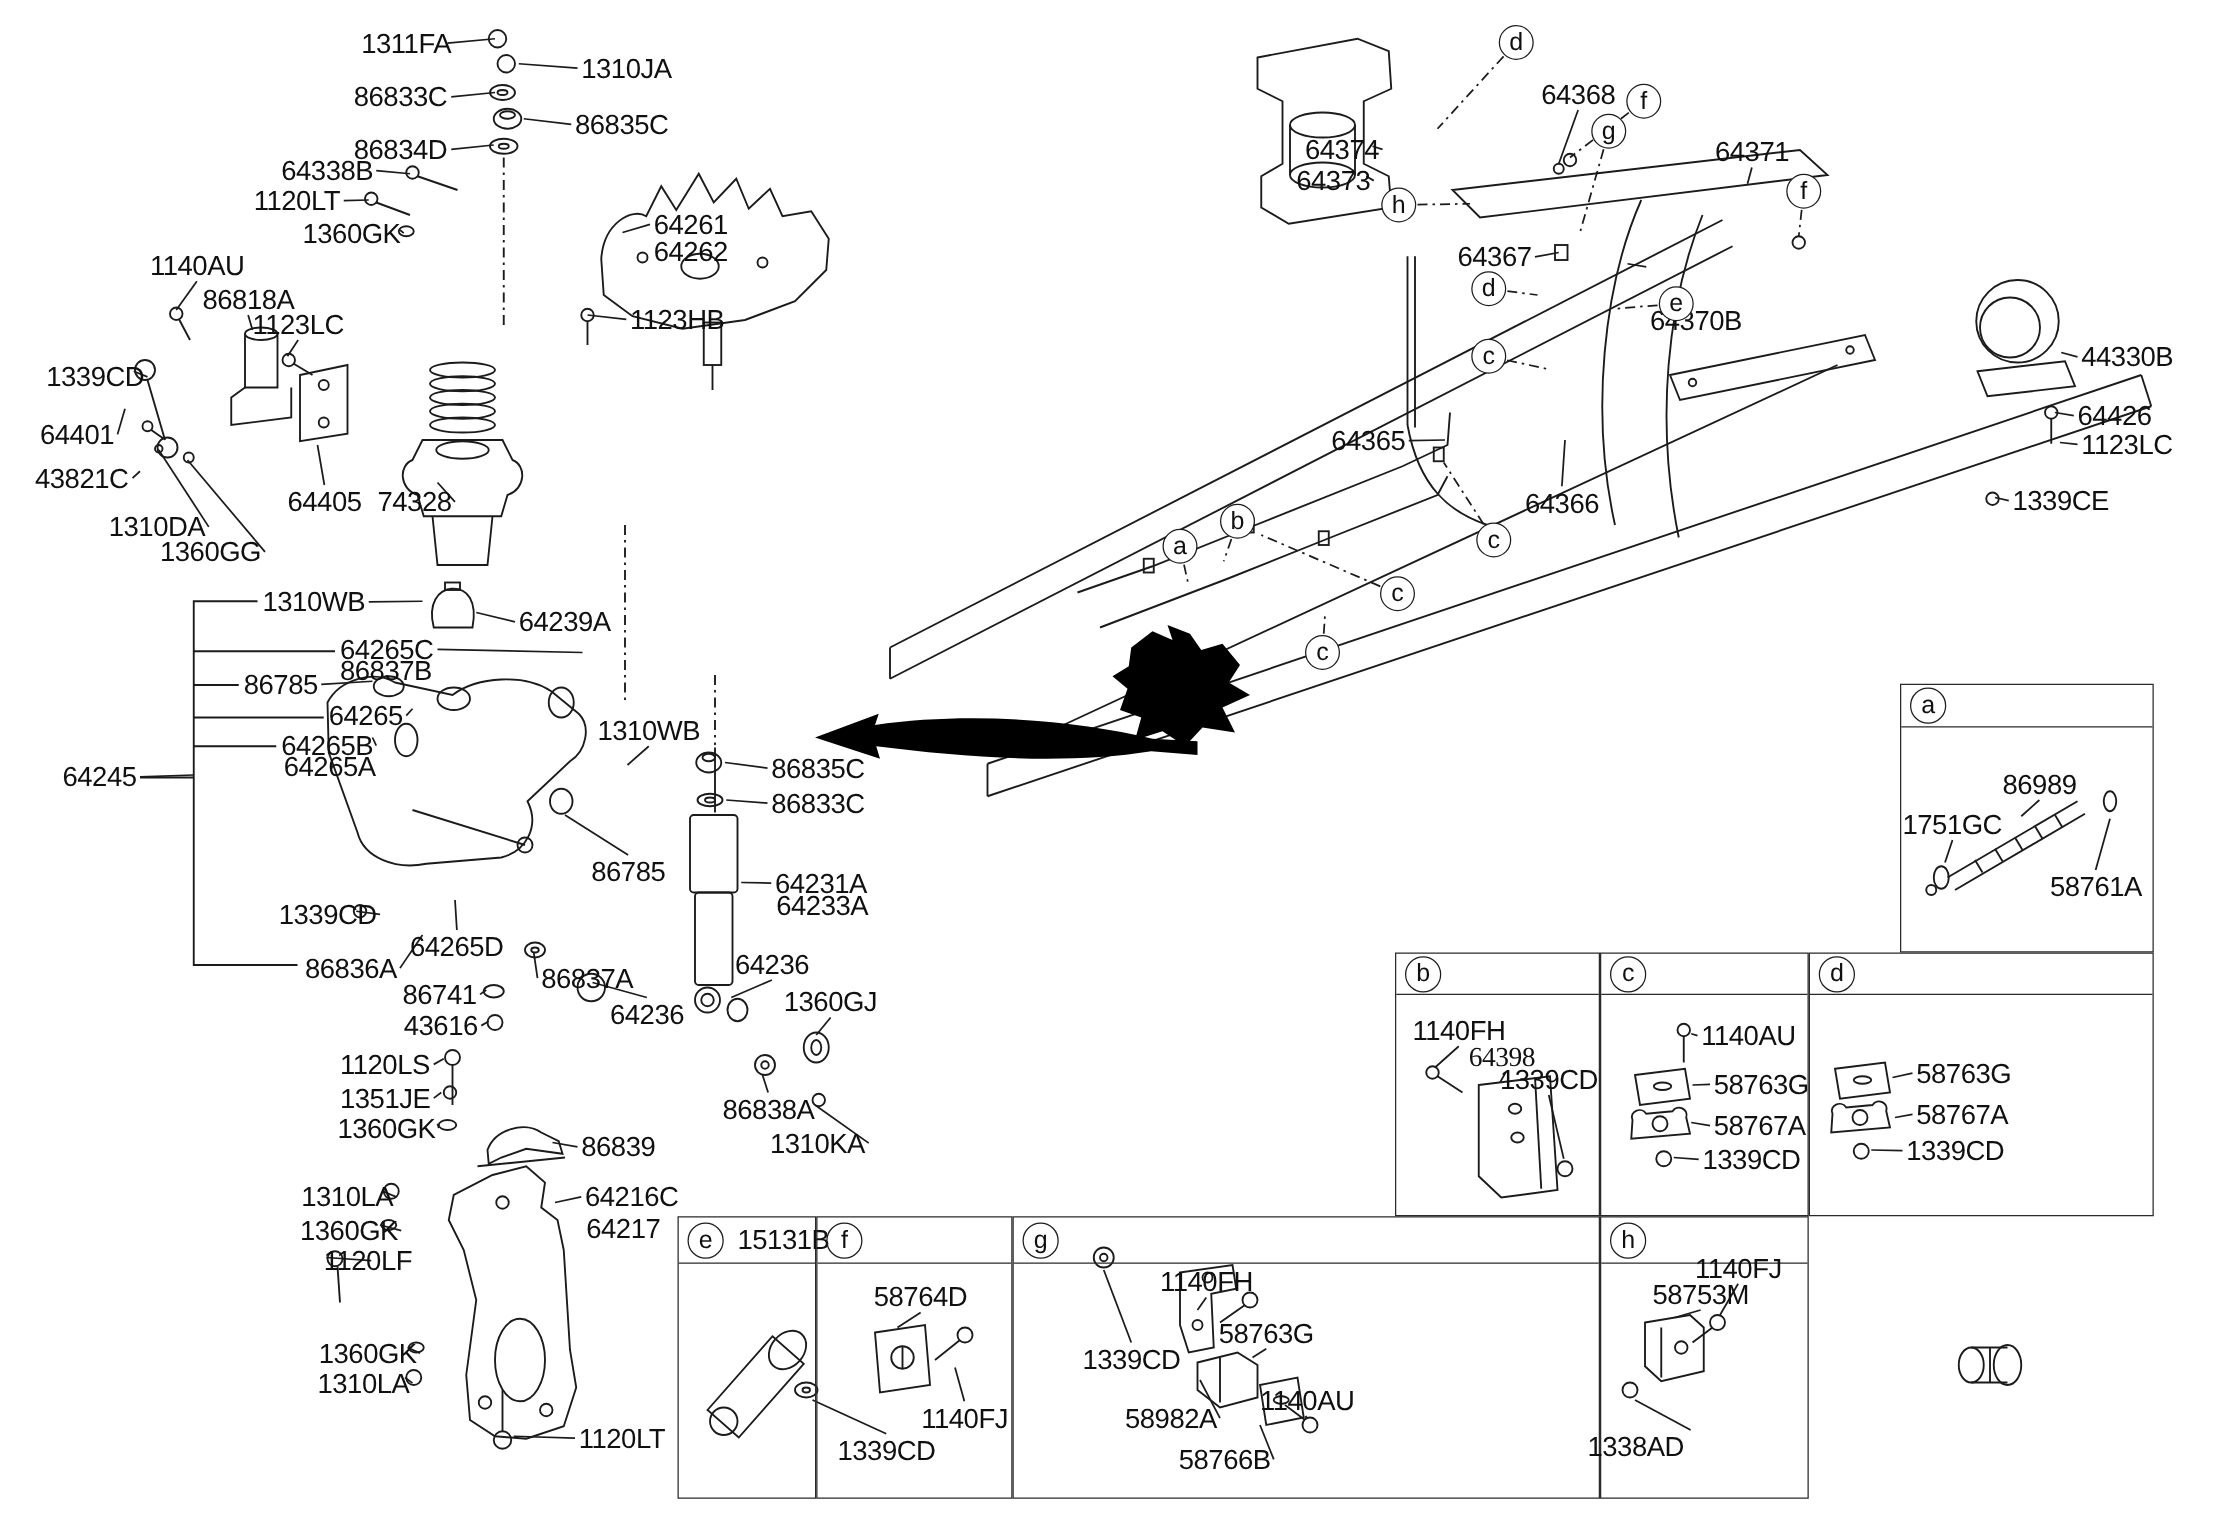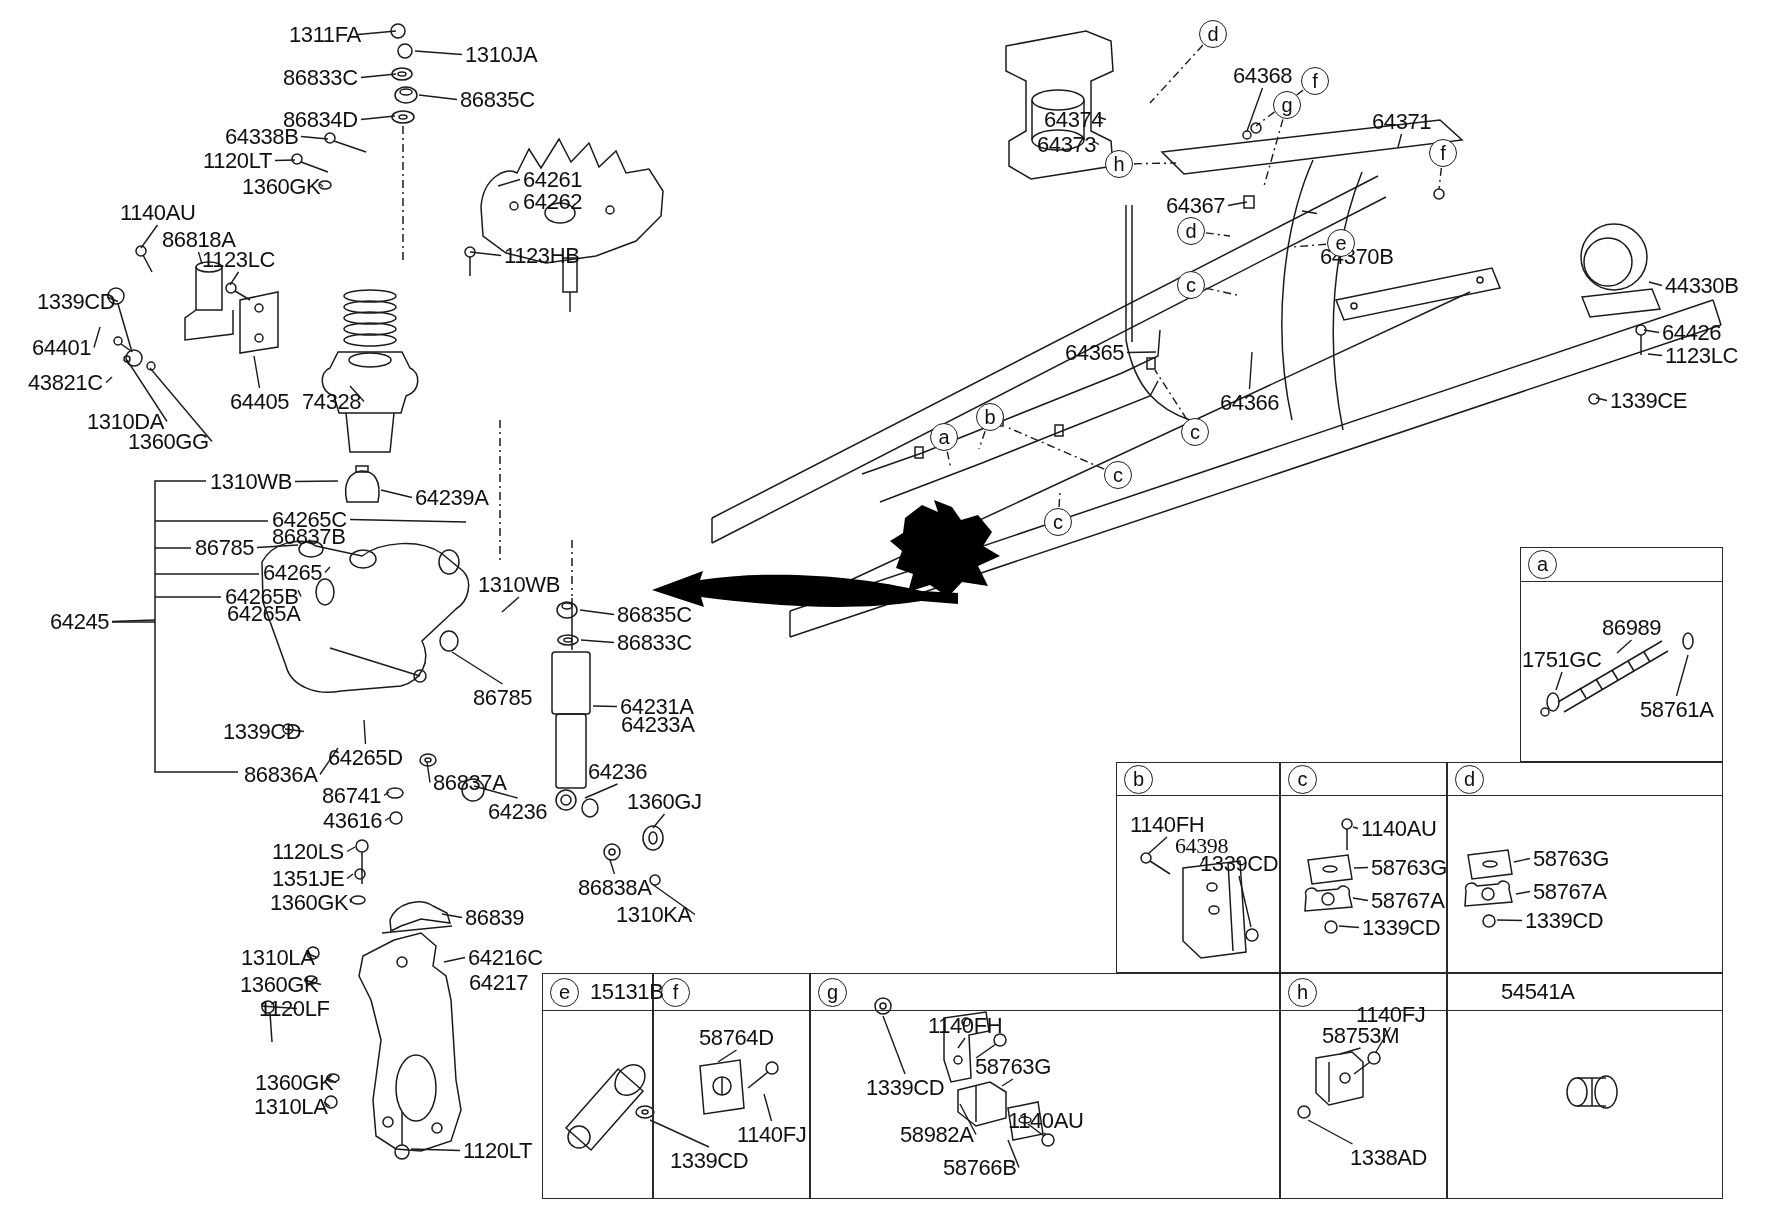--- a/index.html
+++ b/index.html
@@ -514,19 +514,14 @@
     <div class="plabel" style="left: 900px; top: 1122px;">58982A</div>
     <div class="plabel" style="left: 1008px; top: 1108px;">1140AU</div>
     <div class="plabel" style="left: 943px; top: 1155px;">58766B</div>
     <div class="pbox" style="left: 1280px; top: 973px; width: 167px; height: 226px;">
       <div class="pbox-header" style="height: 37px;">
         <span class="pbox-letter">h</span>
       </div>
     </div>
     <div class="plabel" style="left: 1356px; top: 1002px;">1140FJ</div>
     <div class="plabel" style="left: 1322px; top: 1023px;">58753M</div>
-    <div class="plabel" style="left: 1350px; top: 1145px; text-align: center;">1338AD</div>
-    <div class="pbox no-letter" style="left: 1447px; top: 973px; width: 276px; height: 226px;">
-      <div class="pbox-header" style="height: 37px;">
-        <span class="pbox-htext">54541A</span>
-      </div>
-    </div>
+    <div class="plabel" style="left: 1270px; top: 1145px; text-align: center;">1338AD</div>
   </div>
 
 </body></html>

